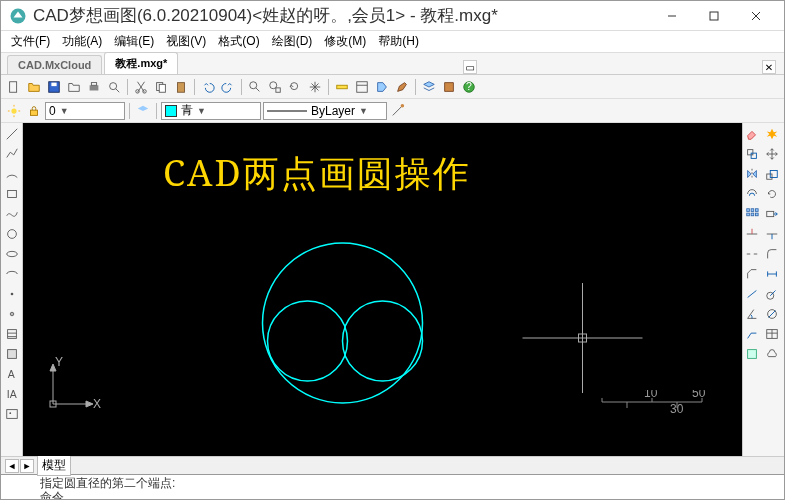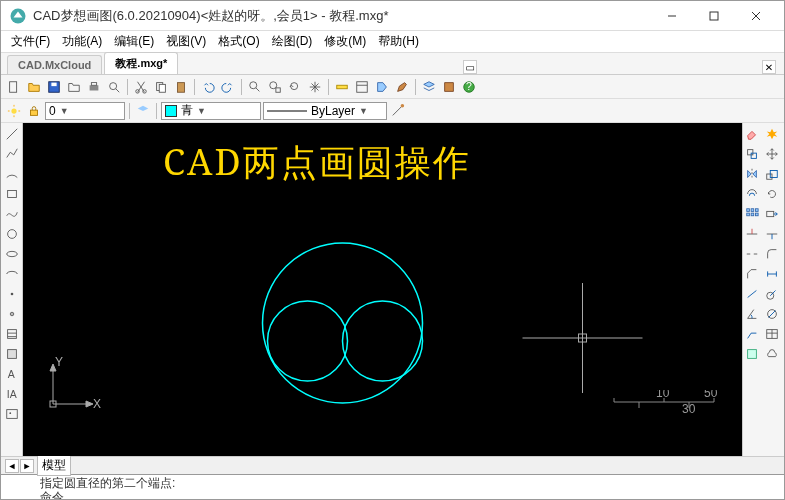--- a/index.html
+++ b/index.html
@@ -1,19 +1,19 @@
 <!DOCTYPE html>
 <html><head>
 <meta charset="utf-8">
 <style>
 * { margin:0; padding:0; box-sizing:border-box; font-family:"Microsoft YaHei","SimSun",sans-serif; font-size:12px; }
 body { background:#fff; width:785px; height:500px; overflow:hidden; border:1px solid #999; }
 .titlebar { height:30px; background:#fff; display:flex; align-items:center; padding:0 8px; border-bottom:1px solid #ddd; }
 .titlebar .logo { width:18px; height:18px; margin-right:6px; }
-.titlebar .title { flex:1; color:#333; font-size:13px; }
+.titlebar .title { flex:1; color:#333; font-size:17px; }
 .titlebar .winbtn { width:40px; height:28px; display:flex; align-items:center; justify-content:center; color:#333; margin-left:2px; cursor:pointer; }
 .menubar { height:22px; background:#fff; display:flex; align-items:flex-end; padding:0 4px; border-bottom:1px solid #ddd; }
 .menubar .item { padding:2px 6px; cursor:pointer; }
 .doctabs { height:22px; background:#f5f5f5; display:flex; align-items:flex-end; padding:0 6px; border-bottom:1px solid #ccc; }
 .doctabs .tab { padding:3px 10px; background:#fff; border:1px solid #ccc; border-bottom:none; margin-right:2px; border-radius:3px 3px 0 0; font-size:11px; cursor:pointer;font-weight:bold; }
 .doctabs .tab.inactive { background:#eee; color:#666; }
 .doctabs .smicon { margin-left:auto; width:14px; height:14px; margin-right:2px; display:flex; align-items:center; justify-content:center; font-size:10px; cursor:pointer; border:1px solid #ccc; background:#fff; }
 .toolbars { background:#f5f5f5; }
 .tbrow { height:24px; display:flex; align-items:center; padding:0 4px; border-bottom:1px solid #ddd; gap:2px; }
 .tbtn { width:18px; height:18px; display:flex; align-items:center; justify-content:center; cursor:pointer; border:1px solid transparent; color:#444; }
@@ -21,24 +21,24 @@
 .sep { width:1px; height:16px; background:#bbb; margin:0 2px; }
 .sel { height:18px; border:1px solid #999; background:#fff; display:flex; align-items:center; padding:0 3px; cursor:pointer; font-size:11px; }
 .sel .sw { width:12px; height:12px; border:1px solid #333; margin-right:4px; }
 .sel .caret { margin-left:4px; font-size:9px; color:#555; }
 .mainrow { display:flex; height:333px; }
 .leftpal,.rightpal { width:22px; background:#f5f5f5; border-right:1px solid #ccc; display:flex; flex-direction:column; align-items:center; padding-top:2px; gap:2px; }
 .rightpal { border-right:none; border-left:1px solid #ccc; width:42px; flex-direction:row; flex-wrap:wrap; align-content:flex-start; }
 .pbtn { width:18px; height:18px; display:flex; align-items:center; justify-content:center; cursor:pointer; border:1px solid transparent; color:#555; }
 .pbtn svg { width:14px; height:14px; }
 .canvas { flex:1; background:#000; position:relative; overflow:hidden; }
-.canvas .headline { position:absolute; left:140px; top:14px; color:#ffd700; font-family:"SimSun","serif"; font-size:36px; font-weight:normal; letter-spacing:2px; }
+.canvas .headline { position:absolute; left:140px; top:25px; color:#ffd700; font-family:"SimSun","serif"; font-size:36px; font-weight:normal; letter-spacing:2px; }
 .canvas svg.draw { position:absolute; left:0; top:0; width:100%; height:100%; }
 .canvas .ucs { position:absolute; left:18px; bottom:40px; }
-.canvas .scalebar { position:absolute; right:18px; bottom:40px; color:#999; font-size:10px; }
+.canvas .scalebar { position:absolute; right:30px; bottom:40px; color:#999; font-size:10px; }
 .layouttabs { height:18px; background:#f0f0f0; border-top:1px solid #ccc; display:flex; align-items:center; padding:0 4px; font-size:11px; }
 .layouttabs .arr { width:14px; height:14px; display:flex; align-items:center; justify-content:center; border:1px solid #bbb; background:#fff; margin-right:1px; cursor:pointer; font-size:9px; }
 .layouttabs .lt { padding:1px 4px; background:#fff; border:1px solid #bbb; margin-left:2px; cursor:pointer;font-family:Liberation Serif, serif; }
 .cmdarea { border-top:1px solid #999; background:#fff; height:30px; padding:1px 4px; font-size:12px; color:#333; display:flex; flex-direction:column; justify-content:center; }
 .cmdarea .line { white-space:nowrap; line-height:14px;margin-left:35px; }
 </style>
 </head>
 <body>
 
 <div class="titlebar">

